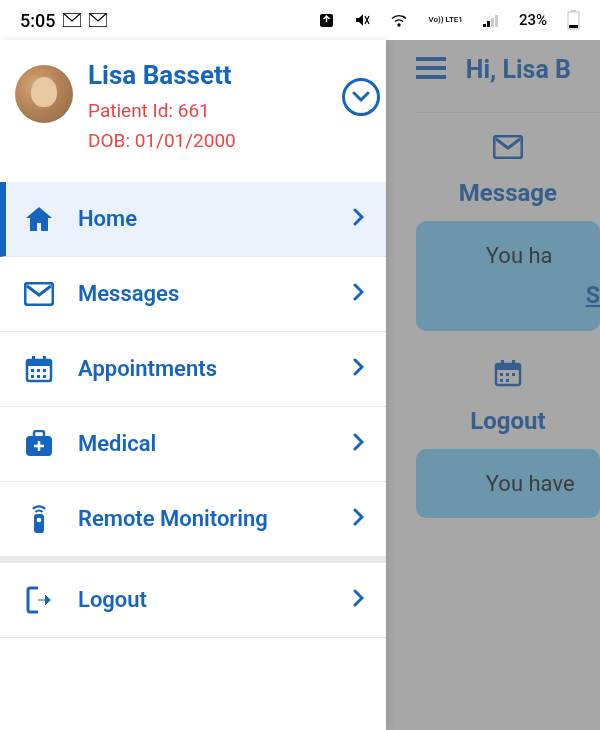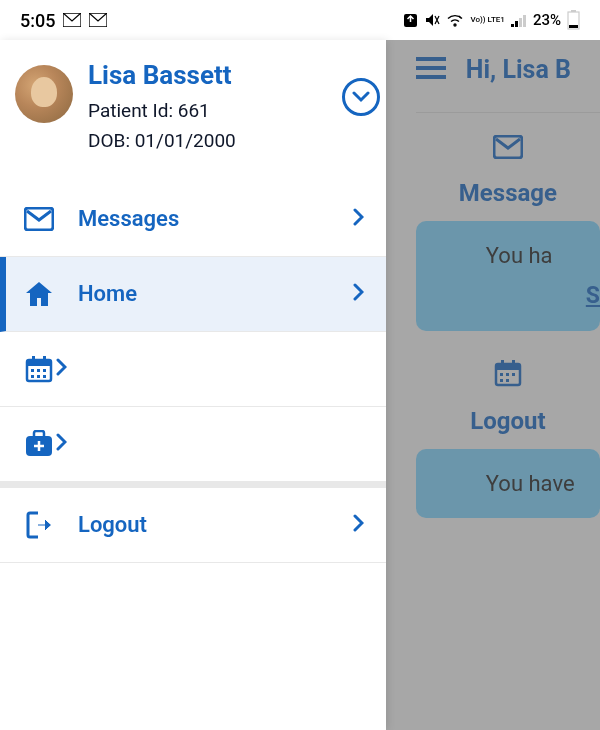--- a/index.html
+++ b/index.html
@@ -17,21 +17,21 @@
       display: flex;
       justify-content: space-between;
       align-items: center;
       padding: 8px 20px;
       font-size: 18px;
       font-weight: 500;
       color: #000;
       height: 40px;
     }
     .status-left { display: flex; align-items: center; gap: 8px; justify-content: space-between; }
-    .status-right { display: flex; align-items: center; gap: 6px; font-size: 15px; }
+    .status-right { display: flex; align-items: center; gap: 20px; font-size: 15px; }
     .status-icon { display: inline-flex; }
     
     
     .app-container {
       display: flex;
       height: calc(100% - 40px);
     }
     
     
     .drawer {
@@ -69,21 +69,21 @@
       border-radius: 50% 50% 45% 45%;
     }
     .profile-info { flex: 1; }
     .profile-name {
       color: #1565c0;
       font-size: 26px;
       font-weight: 700;
       margin-bottom: 6px;
     }
     .profile-meta {
-      color: #0f172a;
+      color: #ef4444;
       font-size: 19px;
       line-height: 1.6;
     }
     .expand-btn {
       width: 38px;
       height: 38px;
       border: 3px solid #1565c0;
       border-radius: 50%;
       display: flex;
       align-items: center;
@@ -262,41 +262,41 @@
         <div class="profile-meta">DOB: 01/01/2000</div>
       </div>
       <div class="expand-btn">
         <svg width="18" height="12" viewBox="0 0 18 12">
             <path d="M2 2l7 7 7-7" stroke="#1565c0" stroke-width="3" fill="none" stroke-linecap="round"></path>
           </svg>
       </div>
     </div>
 
     <ul class="nav-list">
+      <li class="nav-item active">
+        <span class="nav-icon">
+          <svg width="30" height="28" viewBox="0 0 30 28">
+              <path d="M15 2L2 13h4v13h7v-8h4v8h7V13h4L15 2z" fill="#1565c0"></path>
+            </svg>
+        </span>
+        <span class="nav-label">Home</span>
+        <span class="nav-chevron">
+          <svg width="11" height="18" viewBox="0 0 11 18">
+              <path d="M2 2l7 7-7 7" stroke="#1565c0" stroke-width="3" fill="none" stroke-linecap="round"></path>
+            </svg>
+        </span>
+      </li>
       <li class="nav-item">
         <span class="nav-icon">
           <svg width="30" height="24" viewBox="0 0 30 24">
               <rect x="1" y="1" width="28" height="22" rx="3" fill="none" stroke="#1565c0" stroke-width="3"></rect>
               <path d="M3 4l12 9 12-9" fill="none" stroke="#1565c0" stroke-width="3"></path>
             </svg>
         </span>
         <span class="nav-label">Messages</span>
-        <span class="nav-chevron">
-          <svg width="11" height="18" viewBox="0 0 11 18">
-              <path d="M2 2l7 7-7 7" stroke="#1565c0" stroke-width="3" fill="none" stroke-linecap="round"></path>
-            </svg>
-        </span>
-      </li>
-      <li class="nav-item active">
-        <span class="nav-icon">
-          <svg width="30" height="28" viewBox="0 0 30 28">
-              <path d="M15 2L2 13h4v13h7v-8h4v8h7V13h4L15 2z" fill="#1565c0"></path>
-            </svg>
-        </span>
-        <span class="nav-label">Home</span>
         <span class="nav-chevron">
           <svg width="11" height="18" viewBox="0 0 11 18">
               <path d="M2 2l7 7-7 7" stroke="#1565c0" stroke-width="3" fill="none" stroke-linecap="round"></path>
             </svg>
         </span>
       </li>
       <li class="nav-item">
         <span class="nav-icon">
           <svg width="28" height="28" viewBox="0 0 28 28">
               <rect x="2" y="5" width="24" height="21" rx="2" fill="none" stroke="#1565c0" stroke-width="2.5"></rect>
@@ -304,34 +304,51 @@
               <rect x="7" y="1" width="3" height="6" fill="#1565c0"></rect>
               <rect x="18" y="1" width="3" height="6" fill="#1565c0"></rect>
               <rect x="6" y="14" width="3" height="3" fill="#1565c0"></rect>
               <rect x="12" y="14" width="3" height="3" fill="#1565c0"></rect>
               <rect x="18" y="14" width="3" height="3" fill="#1565c0"></rect>
               <rect x="6" y="20" width="3" height="3" fill="#1565c0"></rect>
               <rect x="12" y="20" width="3" height="3" fill="#1565c0"></rect>
               <rect x="18" y="20" width="3" height="3" fill="#1565c0"></rect>
             </svg>
         </span>
+        <span class="nav-label">Appointments</span>
         <span class="nav-chevron">
           <svg width="11" height="18" viewBox="0 0 11 18">
               <path d="M2 2l7 7-7 7" stroke="#1565c0" stroke-width="3" fill="none" stroke-linecap="round"></path>
             </svg>
         </span>
       </li>
       <li class="nav-item">
         <span class="nav-icon">
           <svg width="30" height="28" viewBox="0 0 30 28">
               <path d="M10 6V3a2 2 0 012-2h6a2 2 0 012 2v3" fill="none" stroke="#1565c0" stroke-width="2.5"></path>
               <rect x="2" y="6" width="26" height="20" rx="4" fill="#1565c0"></rect>
               <path d="M15 11v10M10 16h10" stroke="#fff" stroke-width="2.5"></path>
             </svg>
         </span>
+        <span class="nav-label">Medical</span>
+        <span class="nav-chevron">
+          <svg width="11" height="18" viewBox="0 0 11 18">
+              <path d="M2 2l7 7-7 7" stroke="#1565c0" stroke-width="3" fill="none" stroke-linecap="round"></path>
+            </svg>
+        </span>
+      </li>
+      <li class="nav-item">
+        <span class="nav-icon">
+          <svg width="24" height="32" viewBox="0 0 24 32">
+              <path d="M6 6a8 8 0 0112 0M8.5 9a5 5 0 017 0" stroke="#1565c0" stroke-width="2.3" fill="none"></path>
+              <rect x="7" y="11" width="10" height="19" rx="3" fill="#1565c0"></rect>
+              <circle cx="12" cy="17" r="2.3" fill="#fff"></circle>
+            </svg>
+        </span>
+        <span class="nav-label">Remote Monitoring</span>
         <span class="nav-chevron">
           <svg width="11" height="18" viewBox="0 0 11 18">
               <path d="M2 2l7 7-7 7" stroke="#1565c0" stroke-width="3" fill="none" stroke-linecap="round"></path>
             </svg>
         </span>
       </li>
     </ul>
 
     <div class="nav-divider"></div>
 

